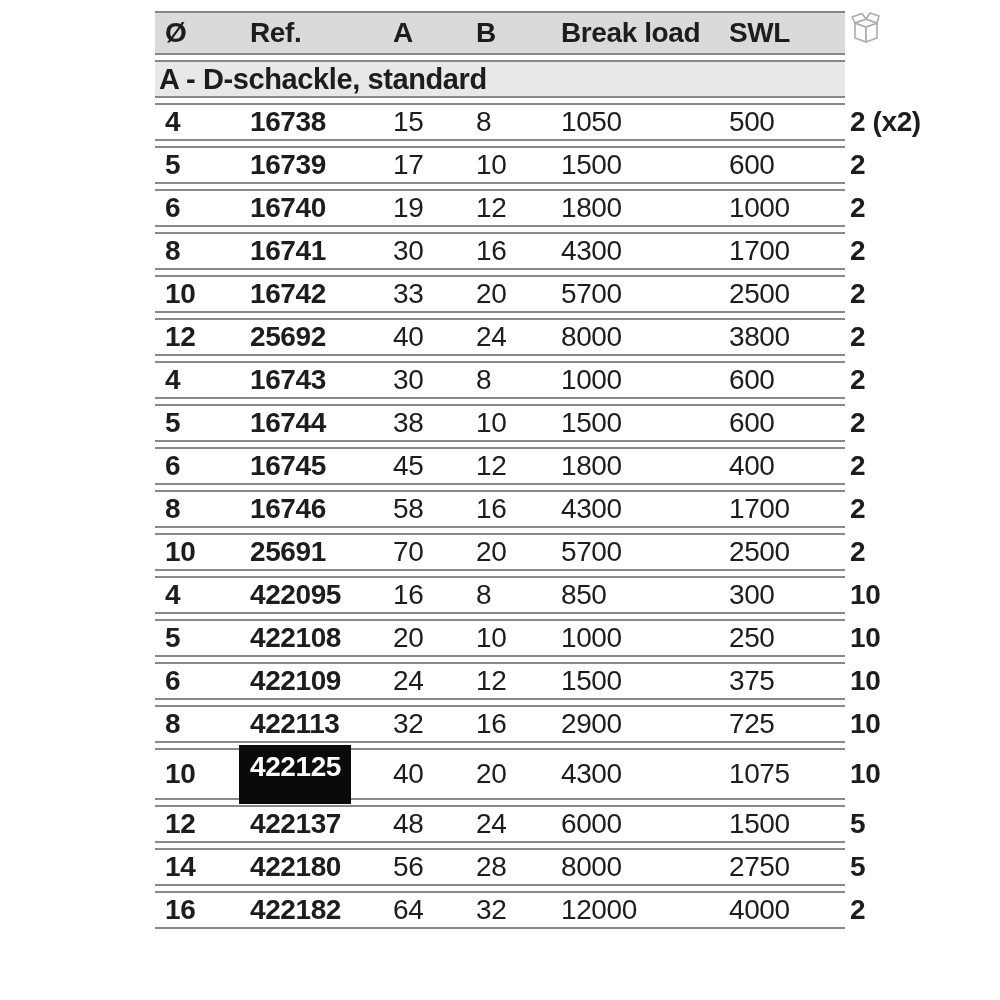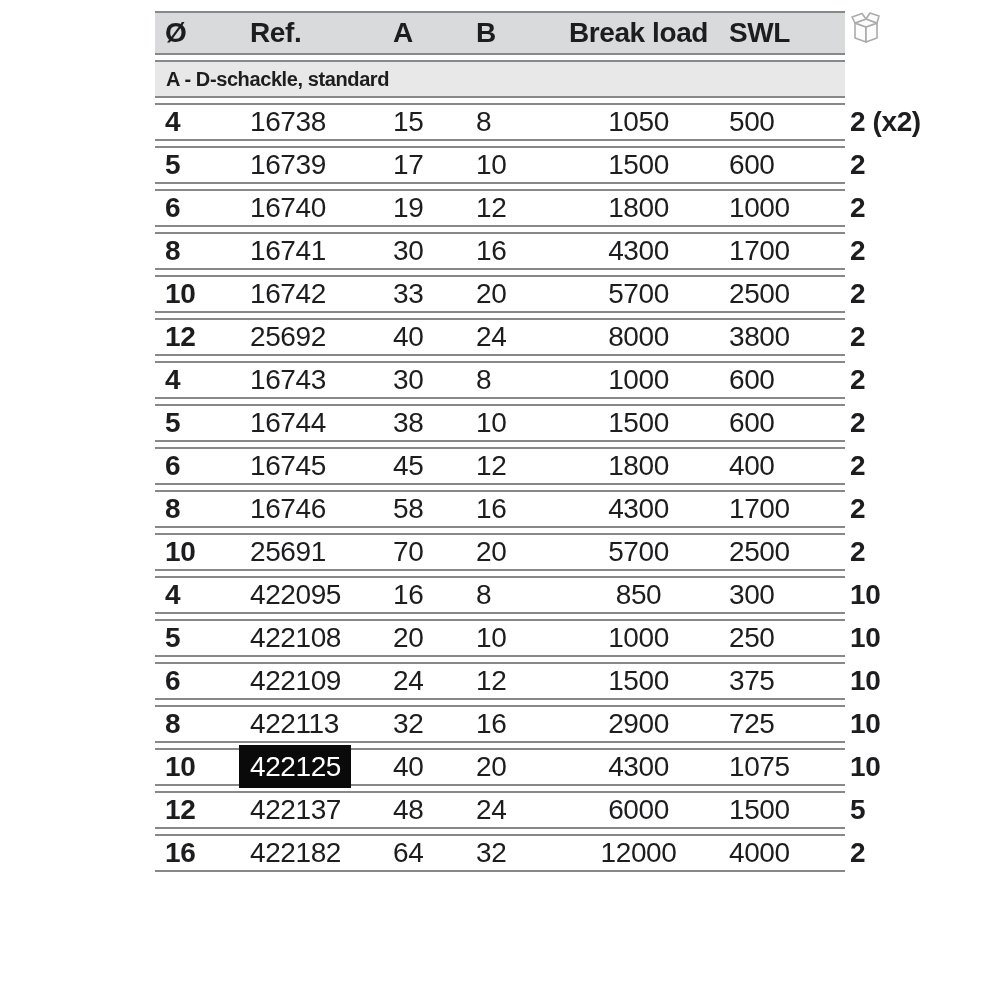--- a/index.html
+++ b/index.html
@@ -33,38 +33,38 @@
     font-size: 28px;
     letter-spacing: -0.4px;
     border-top: 2px solid var(--line, #87888a);
     border-bottom: 2px solid var(--line, #87888a);
     overflow: visible;
   }
   tr.header-row td { background: var(--header-bg, #d9dadb); font-weight: 700; }
   tr.section-row td {
     background: var(--section-bg, #e8e8e9);
     font-weight: 700;
-    font-size: 20px;
-    padding-left: 11px;
+    font-size: 29px;
+    padding-left: 4px;
   }
   .col-d    { width: 75px;  padding-left: 10px; font-weight: 700; }
-  .col-ref  { width: 130px; padding-left: 10px; font-weight: 400; }
+  .col-ref  { width: 130px; padding-left: 10px; font-weight: 700; }
   .col-a    { width: 68px;  padding-left: 13px; }
   .col-b    { width: 72px;  padding-left: 15px; }
-  .col-bl   { width: 155px; padding-left: 13px; text-align: center; }
+  .col-bl   { width: 155px; padding-left: 13px; }
   .col-swl  { width: 110px; padding-left: 13px; margin-top: 12px; }
   .col-qty  { padding-left: 11px; font-weight: bold; }
   .hl {
     display: inline-block;
     position: relative;
     z-index: 2;
     background: var(--highlight-bg, #0a0a0a);
     color: var(--highlight-text, #ffffff);
     line-height: 34px;
-    padding: 5px 10px 4px 11px;
+    padding: 5px 10px 20px 11px;
     margin: -5px -10px -6px -11px;
   }
   .pkg-icon { display: inline-block; vertical-align: middle; margin-top: -4px; }
 </style>
 </head>
 <body>
 
 <div class="catalog">
   <table class="spec">
     <tbody>
@@ -259,20 +259,29 @@
   <tr>
     <td class="col-d">12</td>
     <td class="col-ref"><span>422137</span></td>
     <td class="col-a">48</td>
     <td class="col-b">24</td>
     <td class="col-bl">6000</td>
     <td class="col-swl">1500</td>
     <td class="col-qty">5</td>
   </tr>
 
+  <tr>
+    <td class="col-d">14</td>
+    <td class="col-ref"><span>422180</span></td>
+    <td class="col-a">56</td>
+    <td class="col-b">28</td>
+    <td class="col-bl">8000</td>
+    <td class="col-swl">2750</td>
+    <td class="col-qty">5</td>
+  </tr>
 
   <tr>
     <td class="col-d">16</td>
     <td class="col-ref"><span>422182</span></td>
     <td class="col-a">64</td>
     <td class="col-b">32</td>
     <td class="col-bl">12000</td>
     <td class="col-swl">4000</td>
     <td class="col-qty">2</td>
   </tr>

